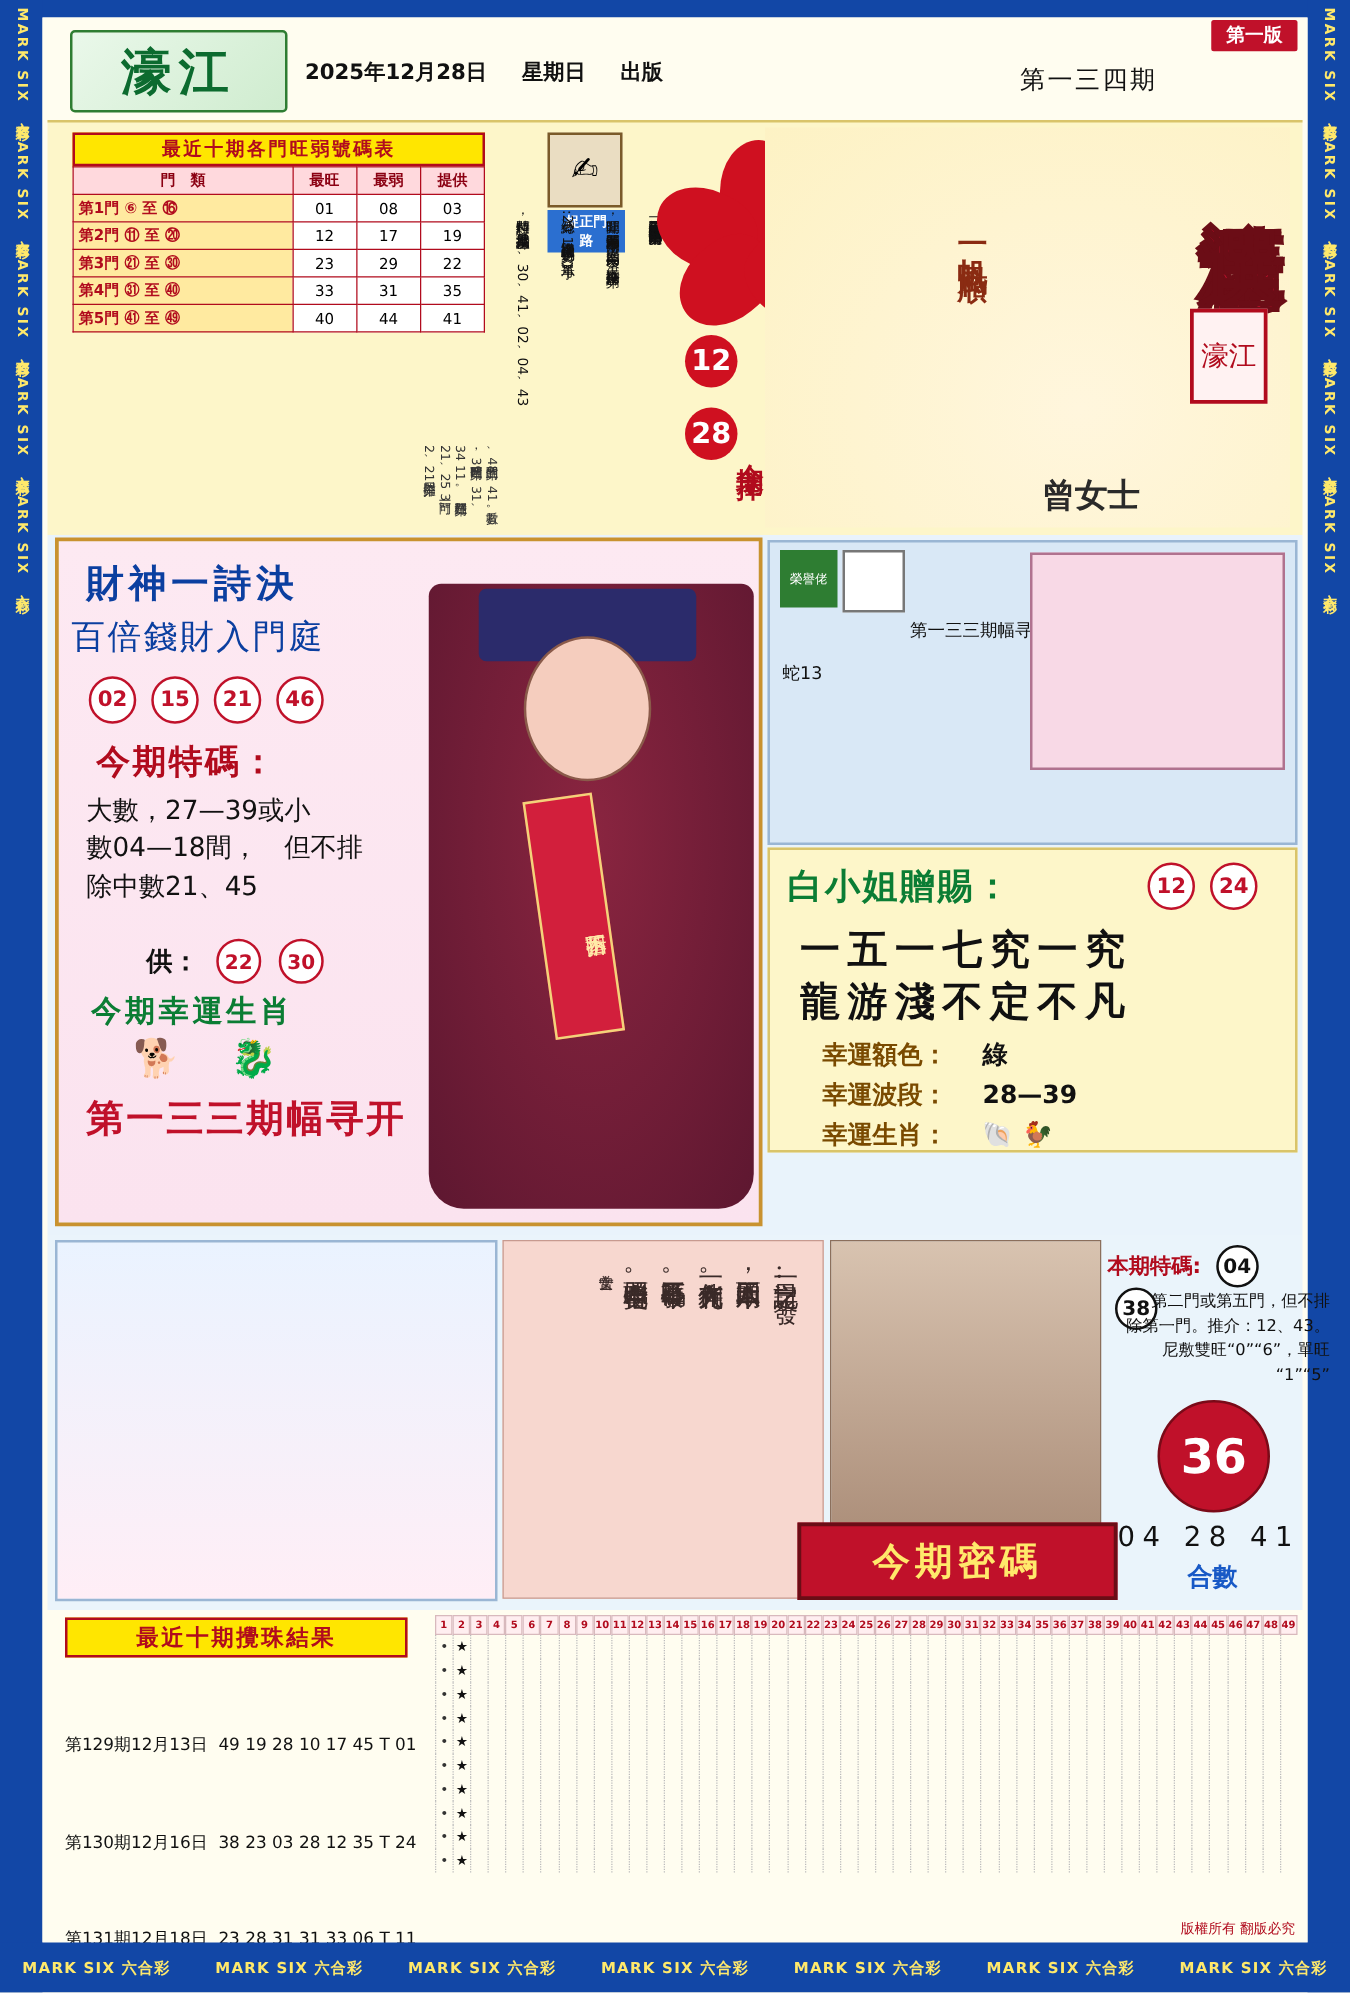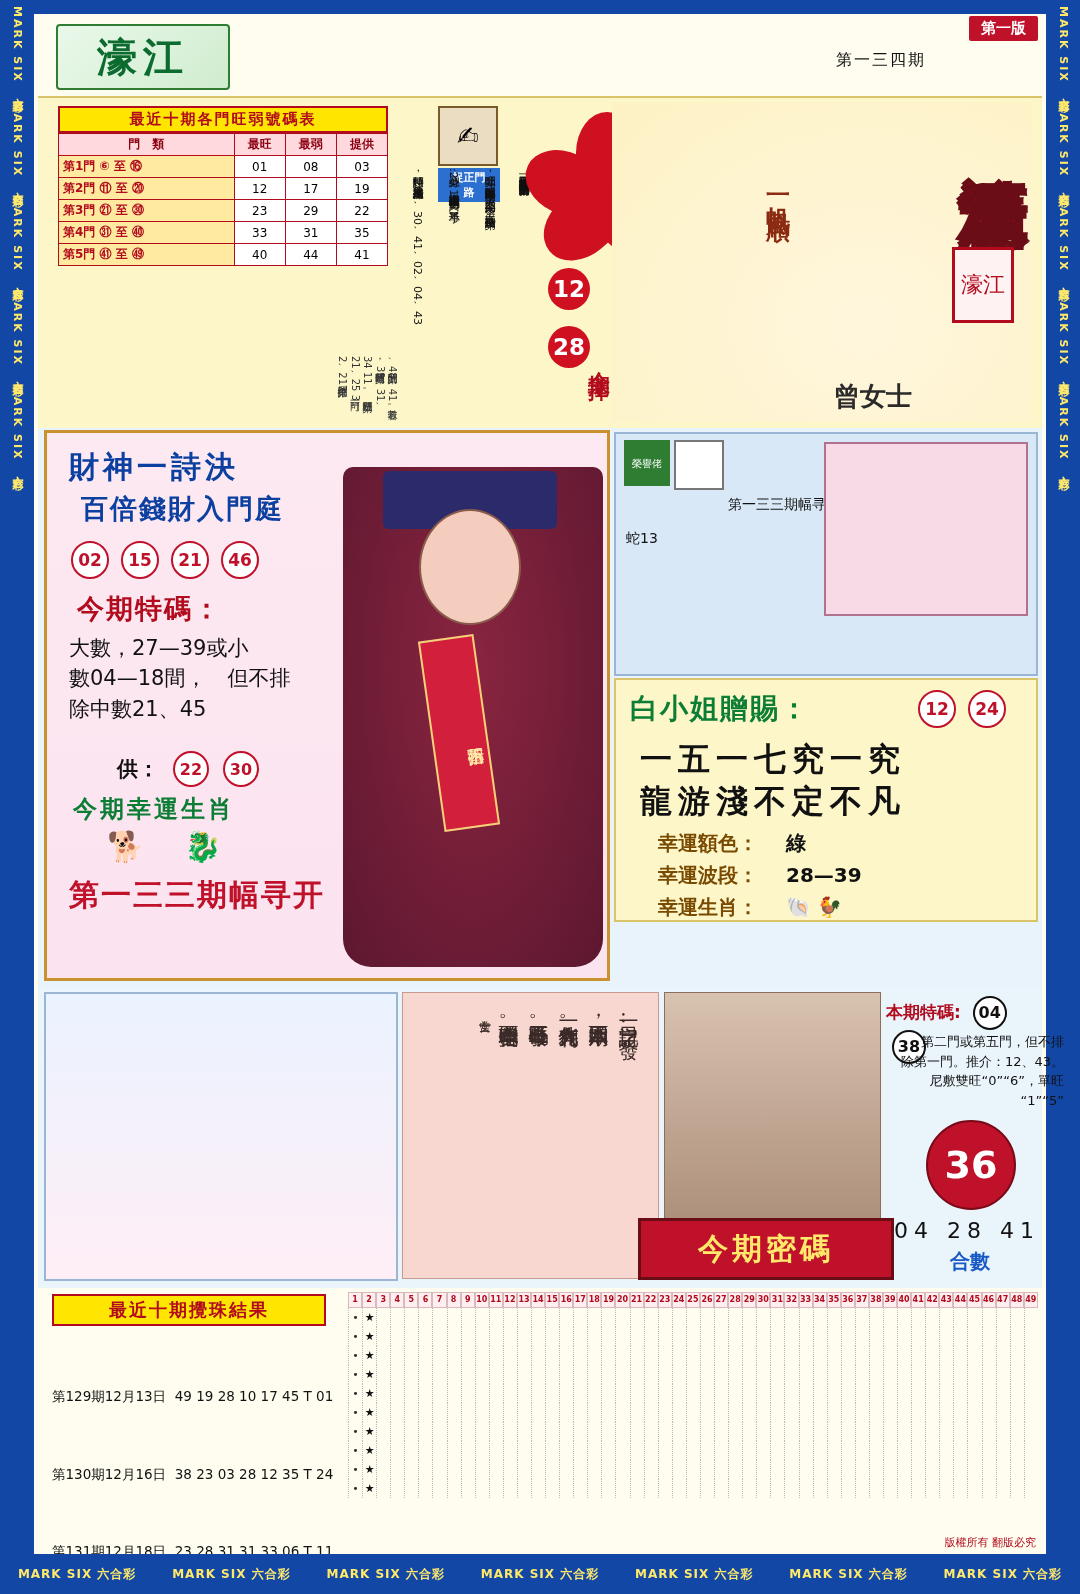--- a/index.html
+++ b/index.html
@@ -57,21 +57,21 @@
   .issue-date{
     position:absolute;left:210px;top:32px;font-size:17px;color:#111;font-weight:bold;
   }
   .issue-date span{margin-right:22px;}
   .edition{
     position:absolute;right:8px;top:2px;
     background:#c0112a;color:#fff;font-size:15px;font-weight:bold;
     padding:3px 12px;border-radius:2px;
   }
   .issue-no{
-    position:absolute;right:120px;top:36px;font-size:16px;color:#111;letter-spacing:2px;
+    position:absolute;right:120px;top:36px;font-size:20px;color:#111;letter-spacing:2px;
   }
 
   
   .topband{
     position:relative;margin:0 4px;height:330px;
     background:#fdf6c9;border-top:2px solid #d9c46a;
   }
   .tbl{
     position:absolute;left:20px;top:8px;width:330px;
     border-collapse:collapse;font-size:12px;background:#fff;
@@ -144,21 +144,21 @@
   }
 
   
   .mid{position:relative;margin:0 4px;height:560px;background:#e9f3fb;}
   .caishen{
     position:absolute;left:6px;top:2px;width:560px;height:545px;
     background:linear-gradient(180deg,#fde9f2,#fbe3ef);
     border:3px solid #c9922f;
   }
   .cs-t1{position:absolute;left:22px;top:14px;color:#0b3fa0;font-size:30px;font-weight:bold;letter-spacing:4px;font-family:"DejaVu Serif","Liberation Serif",serif;}
-  .cs-t2{position:absolute;left:34px;top:58px;color:#0b3fa0;font-size:27px;font-weight:bold;letter-spacing:2px;font-family:"DejaVu Serif","Liberation Serif",serif;}
+  .cs-t2{position:absolute;left:10px;top:58px;color:#0b3fa0;font-size:27px;font-weight:normal;letter-spacing:2px;font-family:"DejaVu Serif","Liberation Serif",serif;}
   .numrow{position:absolute;left:24px;top:108px;display:flex;gap:12px;}
   .numrow .n{
     width:34px;height:34px;border-radius:50%;border:2px solid #c0112a;background:#fff;
     color:#c0112a;font-size:17px;font-weight:bold;display:flex;align-items:center;justify-content:center;
   }
   .cs-t3{position:absolute;left:30px;top:158px;color:#b10b1d;font-size:27px;font-weight:bold;letter-spacing:2px;}
   .cs-body{position:absolute;left:22px;top:200px;width:300px;color:#111;font-size:21px;line-height:1.45;}
   .gong{position:absolute;left:70px;top:318px;display:flex;align-items:center;gap:14px;color:#111;font-size:21px;font-weight:bold;}
   .gong .n{width:32px;height:32px;border-radius:50%;border:2px solid #c0112a;background:#fff;color:#c0112a;font-size:16px;display:flex;align-items:center;justify-content:center;}
   .cs-lucky{position:absolute;left:26px;top:360px;color:#0b7d34;font-size:24px;font-weight:bold;letter-spacing:3px;}
@@ -240,20 +240,25 @@
     <div class="vtext">MARK SIX 六合彩 MARK SIX 六合彩 MARK SIX 六合彩 MARK SIX 六合彩 MARK SIX 六合彩</div>
   </div>
   <div class="rail right">
     <div class="vtext">MARK SIX 六合彩 MARK SIX 六合彩 MARK SIX 六合彩 MARK SIX 六合彩 MARK SIX 六合彩</div>
   </div>
 
   <div class="content">
 
     <div class="masthead">
       <div class="logo">濠江</div>
+      <div class="issue-date">
+        <span>2025年12月28日</span>
+        <span>星期日</span>
+        <span>出版</span>
+      </div>
       <div class="edition">第一版</div>
       <div class="issue-no">第一三四期</div>
     </div>
 
     <div class="topband">
 
       <table class="tbl">
         <caption>最近十期各門旺弱號碼表</caption>
         <thead>
           <tr>

